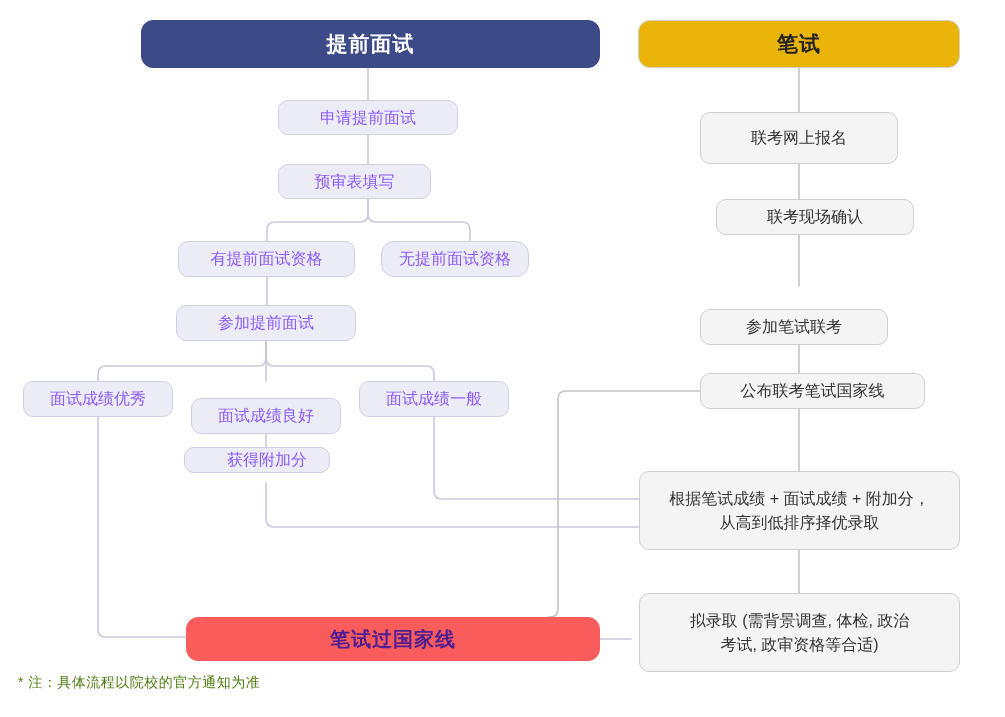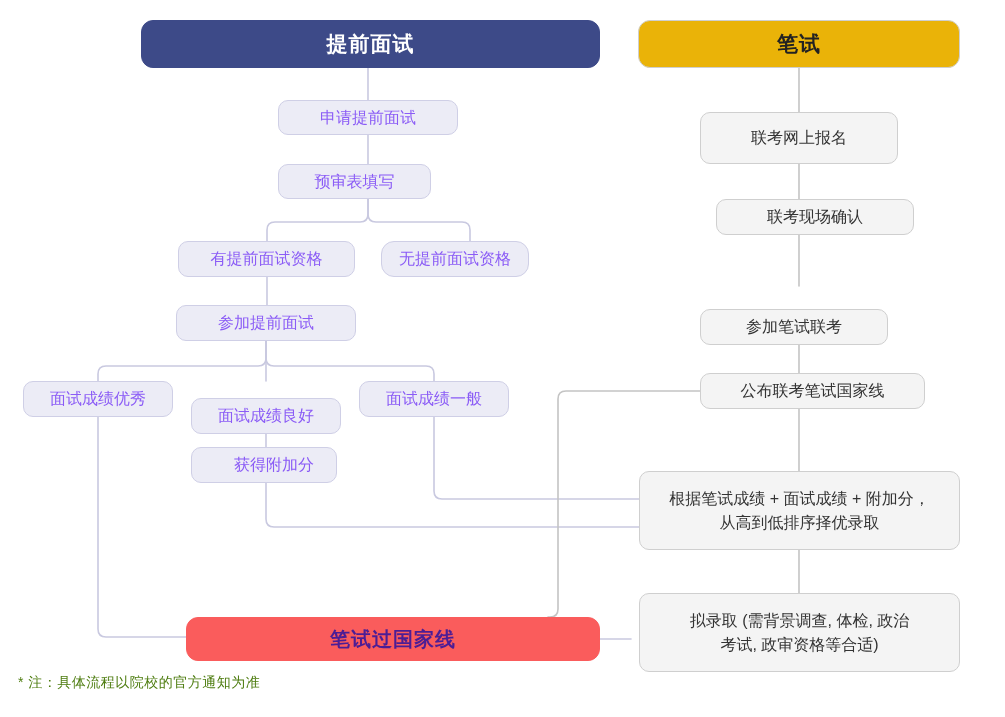--- a/index.html
+++ b/index.html
@@ -154,21 +154,21 @@
   <div class="node purple" style="left: 381px; top: 241px; width: 148px; height: 36px; border-radius: 13px;">无提前面试资格</div>
 
   <div class="node purple" style="left: 176px; top: 305px; width: 180px; height: 36px;">参加提前面试</div>
 
   <div class="node purple" style="left: 23px; top: 381px; width: 150px; height: 36px;">面试成绩优秀</div>
 
   <div class="node purple" style="left: 191px; top: 381px; width: 150px; height: 36px; margin-top: 17px;">面试成绩良好</div>
 
   <div class="node purple" style="left: 359px; top: 381px; width: 150px; height: 36px;">面试成绩一般</div>
 
-  <div class="node purple" style="left: 191px; top: 447px; width: 146px; height: 36px; padding-left: 20px;">获得附加分</div>
+  <div class="node purple" style="left: 184px; top: 447px; width: 146px; height: 26px; padding-left: 20px;">获得附加分</div>
 
   <div class="node red" style="left: 186px; top: 617px; width: 414px; height: 44px;">笔试过国家线</div>
 
   <div class="node header-gray" style="left: 638px; top: 20px; width: 322px; height: 48px;">笔试</div>
 
   <div class="node gray" style="left: 700px; top: 112px; width: 198px; height: 52px;">联考网上报名</div>
 
   <div class="node gray" style="left: 716px; top: 199px; width: 198px; height: 36px;">联考现场确认</div>
 
   <div class="node gray" style="left: 700px; top: 286px; width: 188px; height: 36px; margin-top: 23px;">参加笔试联考</div>

